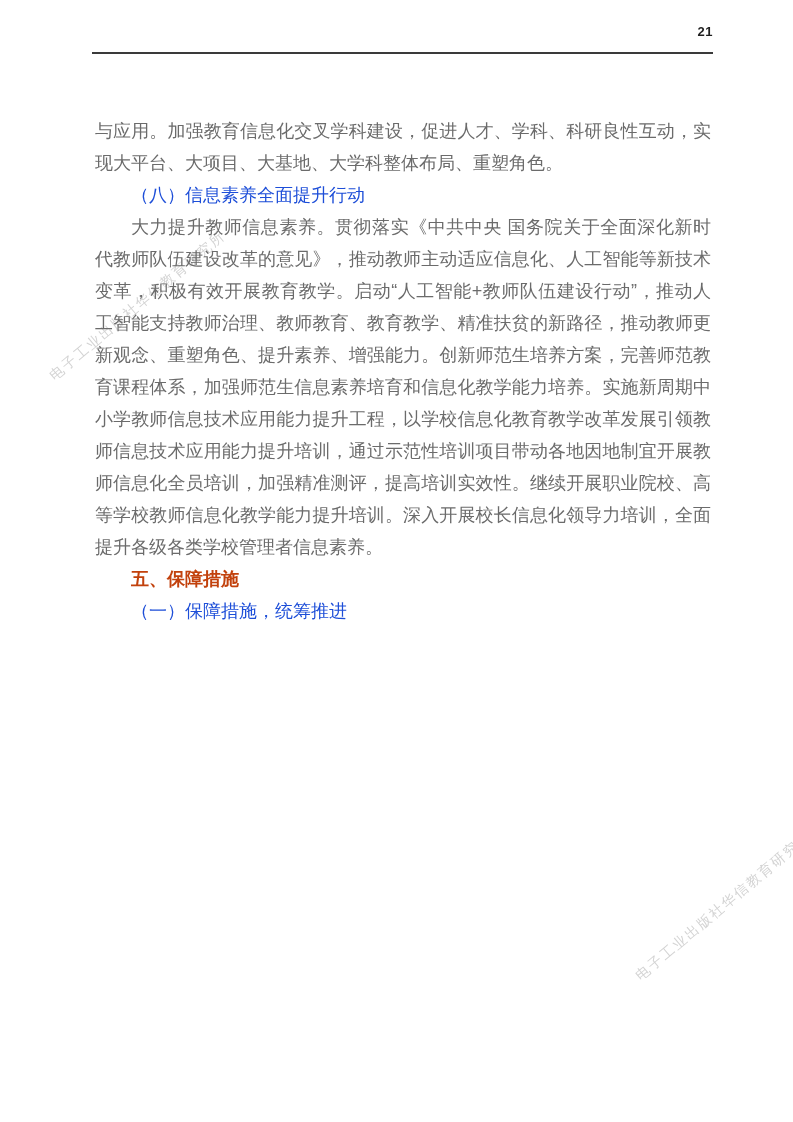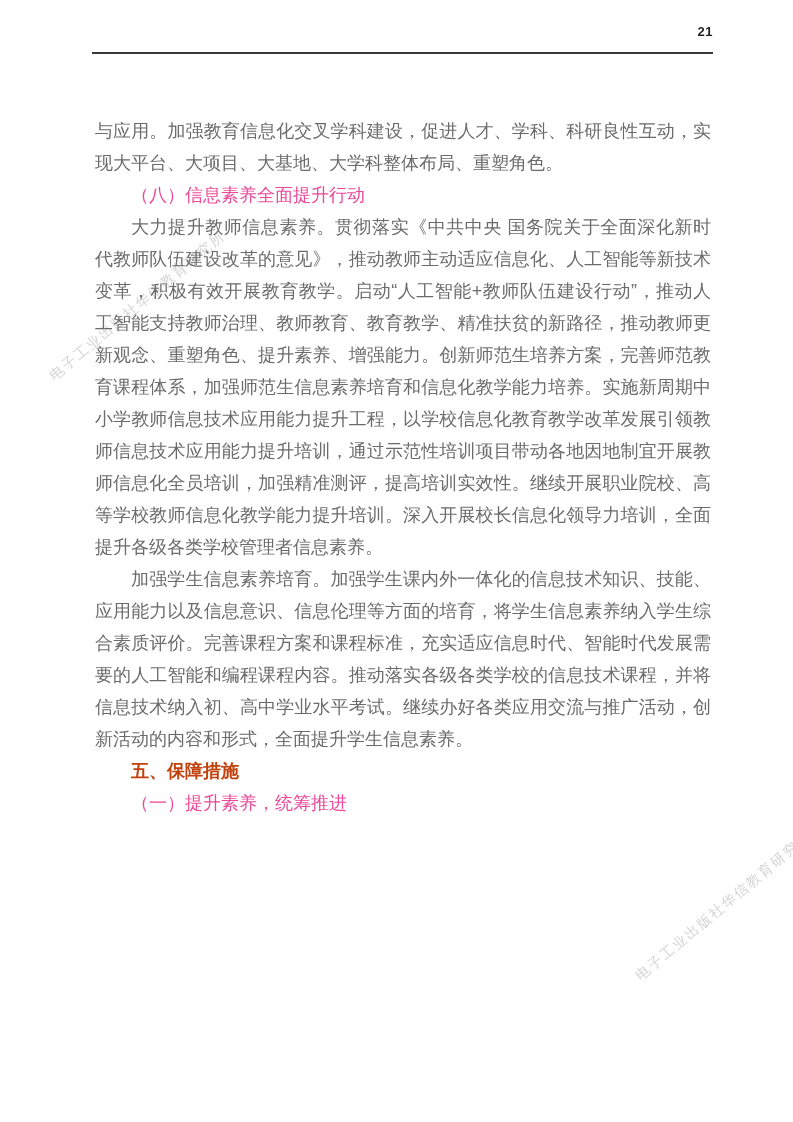--- a/index.html
+++ b/index.html
@@ -55,21 +55,21 @@
     z-index:1;
   }
   .content p{
     margin:0;
     padding:0;
     text-indent:2em;
   }
   .content p.no-indent{ text-indent:0; }
   .content .subheading{
     text-indent:2em;
-    color:#ec4899;
+    color:#1d4ed8;
   }
   .content .heading{
     text-indent:2em;
     font-weight:700;
     color:#c2410c;
   }
 </style>
 </head>
 <body>
 
@@ -80,18 +80,17 @@
   <div class="header-rule"></div>
 
   <div class="watermark left">电子工业出版社华信教育研究所</div>
 
   <div class="watermark right">电子工业出版社华信教育研究所</div>
 
   <div class="content">
     <p class="no-indent">与应用。加强教育信息化交叉学科建设，促进人才、学科、科研良性互动，实现大平台、大项目、大基地、大学科整体布局、重塑角色。</p>
     <p class="subheading">（八）信息素养全面提升行动</p>
     <p>大力提升教师信息素养。贯彻落实《中共中央 国务院关于全面深化新时代教师队伍建设改革的意见》，推动教师主动适应信息化、人工智能等新技术变革，积极有效开展教育教学。启动“人工智能+教师队伍建设行动”，推动人工智能支持教师治理、教师教育、教育教学、精准扶贫的新路径，推动教师更新观念、重塑角色、提升素养、增强能力。创新师范生培养方案，完善师范教育课程体系，加强师范生信息素养培育和信息化教学能力培养。实施新周期中小学教师信息技术应用能力提升工程，以学校信息化教育教学改革发展引领教师信息技术应用能力提升培训，通过示范性培训项目带动各地因地制宜开展教师信息化全员培训，加强精准测评，提高培训实效性。继续开展职业院校、高等学校教师信息化教学能力提升培训。深入开展校长信息化领导力培训，全面提升各级各类学校管理者信息素养。</p>
-    <p>加强学生信息素养培育。加强学生课内外一体化的信息技术知识、技能、应用能力以及信息意识、信息伦理等方面的培育，将学生信息素养纳入学生综合素质评价。完善课程方案和课程标准，充实适应信息时代、智能时代发展需要的人工智能和编程课程内容。推动落实各级各类学校的信息技术课程，并将信息技术纳入初、高中学业水平考试。继续办好各类应用交流与推广活动，创新活动的内容和形式，全面提升学生信息素养。</p>
     <p class="heading">五、保障措施</p>
-    <p class="subheading">（一）提升素养，统筹推进</p>
+    <p class="subheading">（一）保障措施，统筹推进</p>
   </div>
 
 </div>
 
 </body></html>

